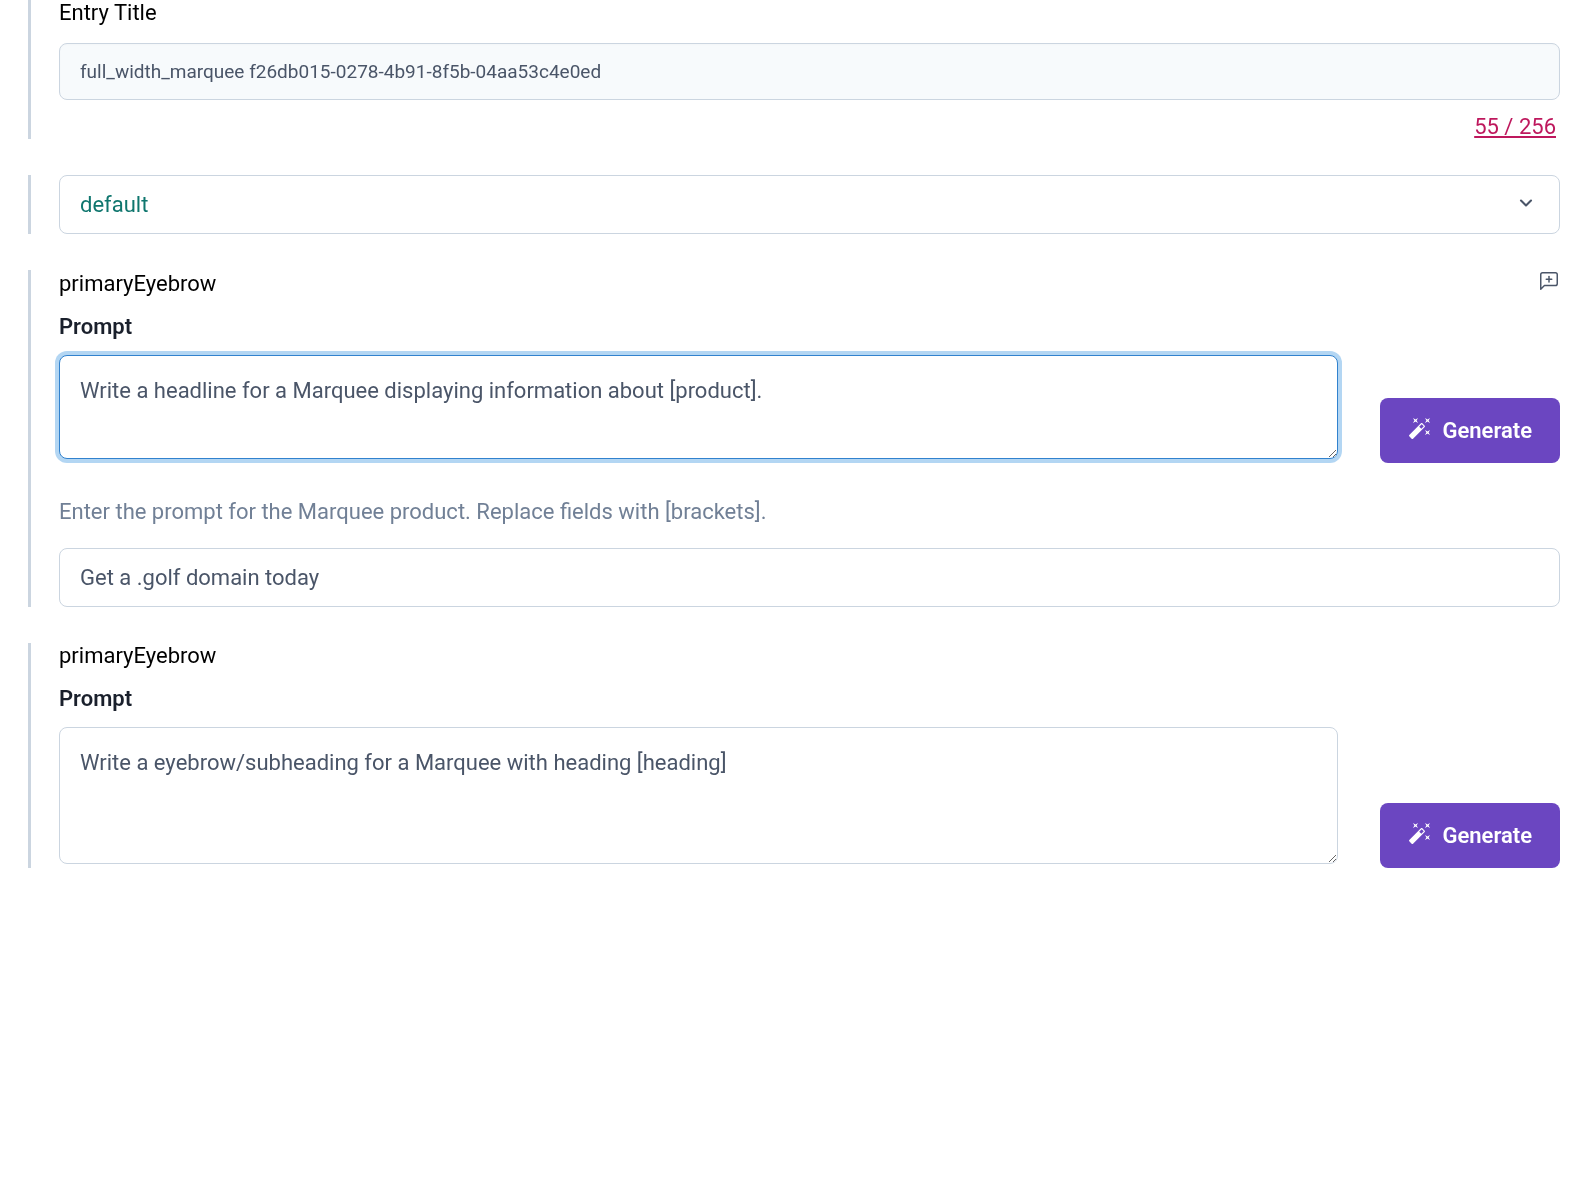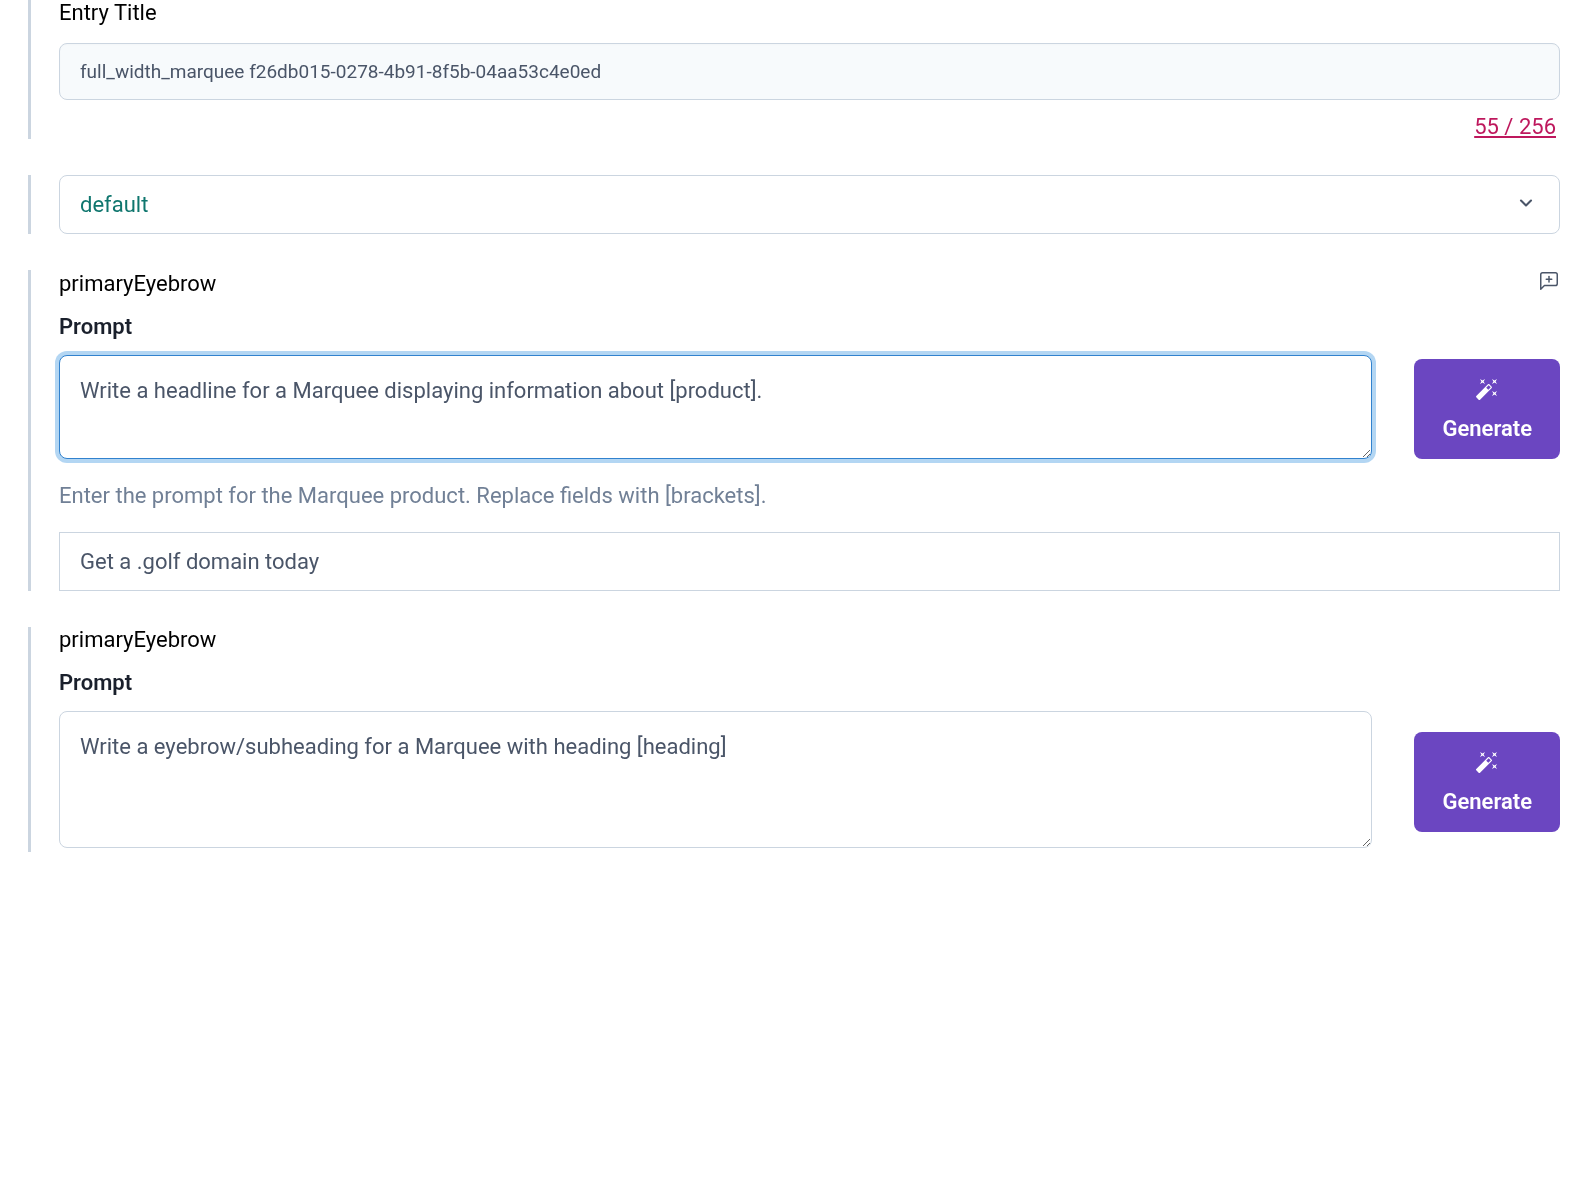--- a/index.html
+++ b/index.html
@@ -110,22 +110,22 @@
     
     .comment-icon {
       color: #4a5568;
       cursor: pointer;
       flex-shrink: 0;
     }
     
     .prompt-row {
       display: flex;
       gap: 42px;
-      align-items: center;
-      margin-bottom: 20px;
+      align-items: flex-end;
+      margin-bottom: 36px;
     }
     
     .textarea-wrapper {
       flex: 1;
       position: relative;
     }
     
     .textarea-input {
       width: 100%;
       padding: 18px 20px;
@@ -153,40 +153,39 @@
       padding: 18px 28px;
       font-size: 22px;
       font-weight: 600;
       color: #ffffff;
       background: #6b46c1;
       border: none;
       border-radius: 8px;
       cursor: pointer;
       font-family: inherit;
       flex-shrink: 0;
-      flex-direction: column;
     }
     
     .wand-icon {
       display: inline-block;
     }
     
     .helper-text {
       font-size: 22px;
       color: #718096;
       margin-bottom: 24px;
     }
     
     .result-input {
       width: 100%;
       padding: 16px 20px;
       font-size: 22px;
       color: #4a5568;
       border: 1px solid #cbd5e0;
-      border-radius: 0;
+      border-radius: 8px;
       background: #ffffff;
       font-family: inherit;
       outline: none;
     }
   </style>
 </head>
 <body>
 
 <div class="form-container">
 

